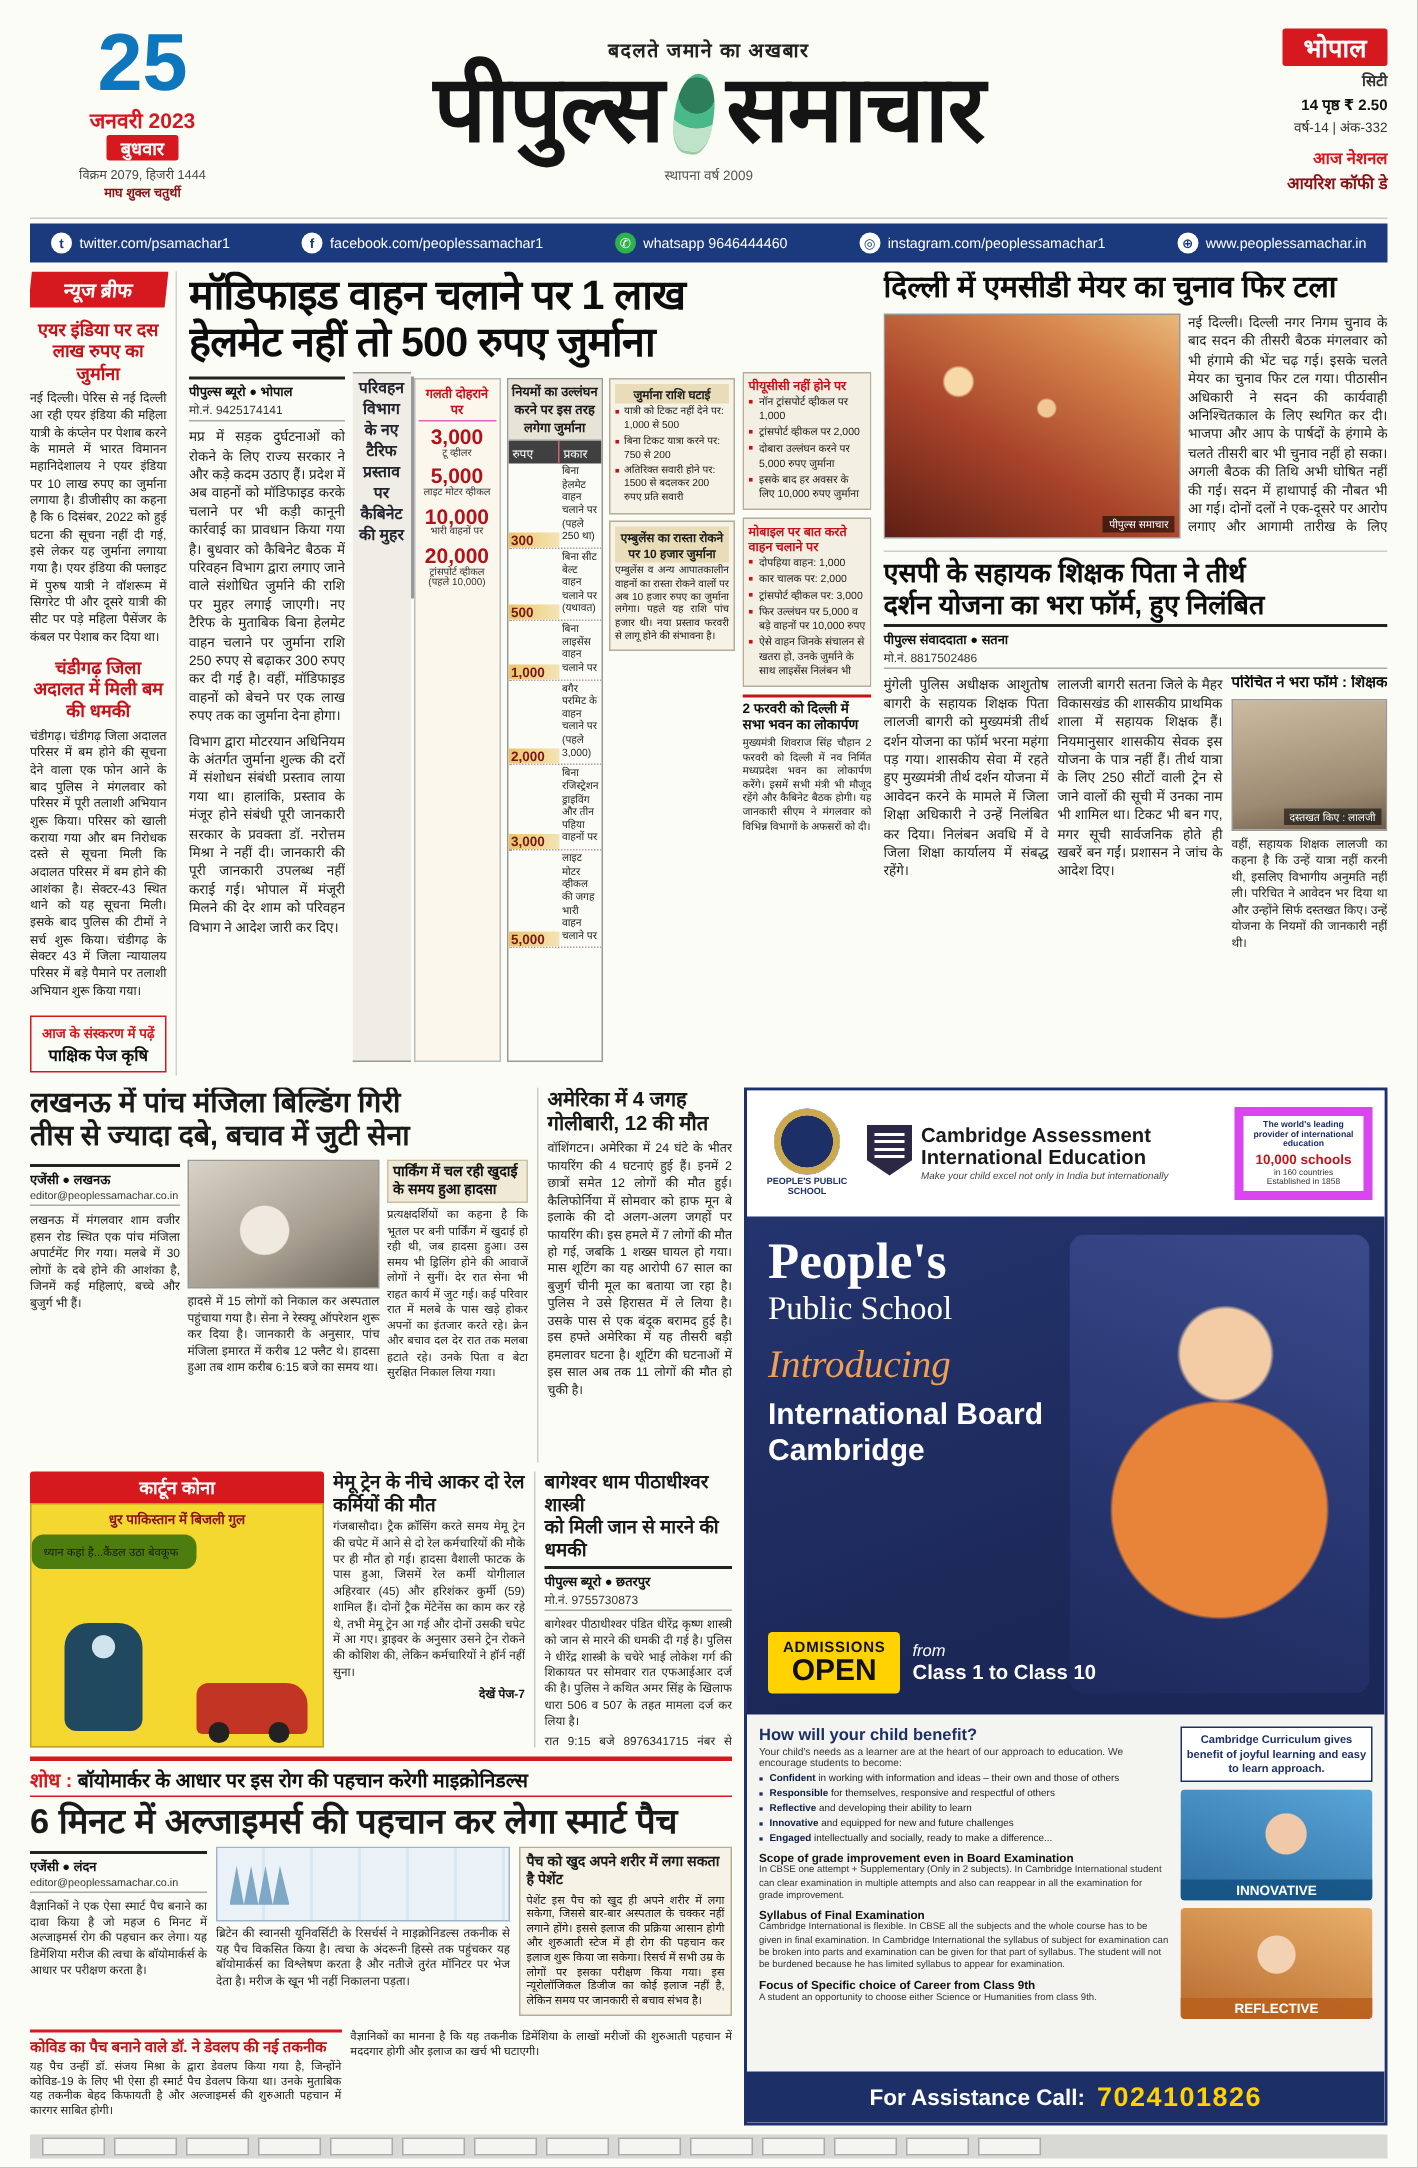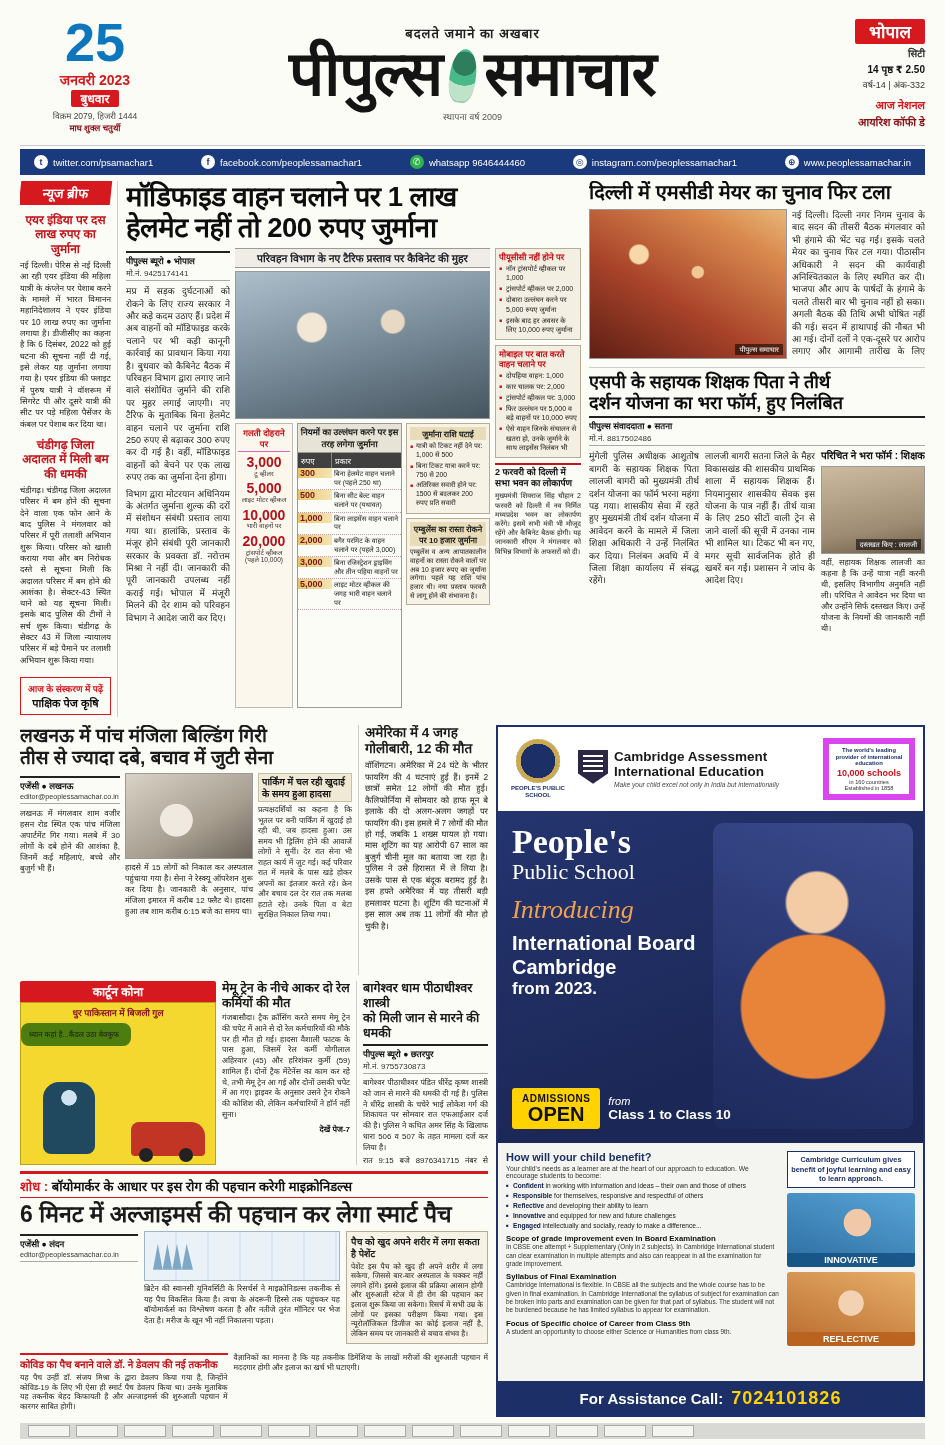--- a/index.html
+++ b/index.html
@@ -54,38 +54,38 @@
   .brief p{font-size:8.2px;line-height:1.38}
   .brief-footer{margin-top:auto;border:1.5px solid #d6191f;text-align:center;padding:4px 2px;margin-bottom:2px}
   .brief-footer .bf1{color:#d6191f;font-size:9px;font-weight:800}
   .brief-footer .bf2{color:#111;font-size:11px;font-weight:800}
 
   
   .lead{width:455px;overflow:hidden}
   .lead h1{font-size:27.5px;line-height:1.13;font-weight:800;letter-spacing:-.5px;color:#0d0d0d}
   .lead-grid{display:flex;gap:5px;margin-top:5px;height:460px}
   .col-a{width:104px;display:flex;flex-direction:column;overflow:hidden}
-  .col-b{flex:1;display:flex;flex-direction:column;overflow:hidden}
+  .col-b{flex:1;display:flex;overflow:hidden}
   .col-c{width:86px;display:flex;flex-direction:column;gap:5px;overflow:hidden}
   .subhead{font-size:10.5px;font-weight:800;text-align:center;background:#efede6;border-top:1px solid #999;border-bottom:1px solid #999;padding:2px 2px;color:#23262e}
   .traffic-photo{height:148px;margin-top:3px;background:
      radial-gradient(circle at 30% 38%, #f2e6d4 0 7%, transparent 8%),
      radial-gradient(circle at 62% 34%, #e8d9c4 0 6%, transparent 7%),
      linear-gradient(165deg,#aebfcb 0%,#7d909e 45%,#46555f 100%)}
   .fines-row{display:flex;gap:4px;margin-top:4px;flex:1}
   .repeat-box{width:58px;border:1px solid #bbb;background:#fbf7ec;padding:3px 2px;text-align:center}
   .repeat-title{color:#c4131a;font-weight:800;font-size:8.5px;border-bottom:1px solid #d6b;padding-bottom:2px;margin-bottom:3px}
   .ramt{color:#b3121a;font-weight:800;font-size:14px;line-height:1.05}
   .rlabel{font-size:6.6px;color:#333;margin-bottom:4px;line-height:1.15}
   .fines{flex:1;border:1px solid #999;display:flex;flex-direction:column;overflow:hidden}
   .fines-title{font-size:8.6px;font-weight:800;text-align:center;background:#e7e3d6;padding:2px;border-bottom:1px solid #999}
   .fhead{display:flex;background:#404040;color:#fff;font-size:8px;font-weight:normal}
   .fhead span{padding:2px 3px}
   .famt-h{width:34px;border-right:1px solid #c66}
-  .frow{display:flex;border-bottom:1px dotted #b9a;align-items:flex-start}
+  .frow{display:flex;border-bottom:1px dotted #b9a;align-items:flex-end}
   .famt{width:34px;font-size:9px;font-weight:800;color:#7a1414;background:linear-gradient(90deg,#e9c56a,#f4e5b5);display:flex;align-items:center;padding-left:2px}
   .flabel{flex:1;font-size:6.9px;line-height:1.25;padding:2px 2px;color:#222}
   .rstack{width:84px;display:flex;flex-direction:column;gap:4px}
   .minibox{border:1px solid #b5ad97;background:#f6f2e5;padding:3px}
   .minibox .mt{font-size:8px;font-weight:800;color:#1d1d1d;background:#e8ddb8;text-align:center;padding:1px;margin-bottom:2px}
   .minibox li,.minibox p{font-size:6.8px;line-height:1.3}
   .minibox li{padding-left:6px;position:relative;margin-bottom:2px}
   .minibox li::before{content:"■";color:#c4131a;font-size:5px;position:absolute;left:0;top:1px}
   .sidebox{border:1px solid #b5ad97;background:#f3efe2;padding:3px;flex-shrink:0}
   .sidebox .st{font-size:8.4px;font-weight:800;color:#c4131a;margin-bottom:2px;line-height:1.2}
@@ -288,21 +288,21 @@
       <p>चंडीगढ़। चंडीगढ़ जिला अदालत परिसर में बम होने की सूचना देने वाला एक फोन आने के बाद पुलिस ने मंगलवार को परिसर में पूरी तलाशी अभियान शुरू किया। परिसर को खाली कराया गया और बम निरोधक दस्ते से सूचना मिली कि अदालत परिसर में बम होने की आशंका है। सेक्टर-43 स्थित थाने को यह सूचना मिली। इसके बाद पुलिस की टीमों ने सर्च शुरू किया। चंडीगढ़ के सेक्टर 43 में जिला न्यायालय परिसर में बड़े पैमाने पर तलाशी अभियान शुरू किया गया।</p>
       <div class="brief-footer">
         <div class="bf1">आज के संस्करण में पढ़ें</div>
         <div class="bf2">पाक्षिक पेज कृषि</div>
       </div>
     </aside>
 
     <section class="lead">
       <h1>
         <span>मॉडिफाइड वाहन चलाने पर 1 लाख</span><br>
-        <span>हेलमेट नहीं तो 200 रुपए जुर्माना</span>
+        <span>हेलमेट नहीं तो 500 रुपए जुर्माना</span>
       </h1>
       <div class="lead-grid">
         <div class="col-a">
           <div class="byline-box">
             <div class="bl">पीपुल्स ब्यूरो ● भोपाल</div>
             <div class="ph">मो.नं. 9425174141</div>
           </div>
           <p class="body">मप्र में सड़क दुर्घटनाओं को रोकने के लिए राज्य सरकार ने और कड़े कदम उठाए हैं। प्रदेश में अब वाहनों को मॉडिफाइड करके चलाने पर भी कड़ी कानूनी कार्रवाई का प्रावधान किया गया है। बुधवार को कैबिनेट बैठक में परिवहन विभाग द्वारा लगाए जाने वाले संशोधित जुर्माने की राशि पर मुहर लगाई जाएगी। नए टैरिफ के मुताबिक बिना हेलमेट वाहन चलाने पर जुर्माना राशि 250 रुपए से बढ़ाकर 300 रुपए कर दी गई है। वहीं, मॉडिफाइड वाहनों को बेचने पर एक लाख रुपए तक का जुर्माना देना होगा।</p>
           <p class="body" style="margin-top:4px">विभाग द्वारा मोटरयान अधिनियम के अंतर्गत जुर्माना शुल्क की दरों में संशोधन संबंधी प्रस्ताव लाया गया था। हालांकि, प्रस्ताव के मंजूर होने संबंधी पूरी जानकारी सरकार के प्रवक्ता डॉ. नरोत्तम मिश्रा ने नहीं दी। जानकारी की पूरी जानकारी उपलब्ध नहीं कराई गई। भोपाल में मंजूरी मिलने की देर शाम को परिवहन विभाग ने आदेश जारी कर दिए।</p>
         </div>
@@ -497,20 +497,21 @@
           <span class="kl">शोध :</span>
           <span>बॉयोमार्कर के आधार पर इस रोग की पहचान करेगी माइक्रोनिडल्स</span>
         </div>
         <h2>6 मिनट में अल्जाइमर्स की पहचान कर लेगा स्मार्ट पैच</h2>
         <div class="shodh-grid">
           <div class="sh1">
             <div class="byline-box">
               <div class="bl">एजेंसी ● लंदन</div>
               <div class="email">editor@peoplessamachar.co.in</div>
             </div>
+            <p class="body" style="font-size:7.8px">वैज्ञानिकों ने एक ऐसा स्मार्ट पैच बनाने का दावा किया है जो महज 6 मिनट में अल्जाइमर्स रोग की पहचान कर लेगा। यह डिमेंशिया मरीज की त्वचा के बॉयोमार्कर्स के आधार पर परीक्षण करता है।</p>
           </div>
           <div class="sh2">
             <div class="diagram"></div>
             <p class="body" style="font-size:7.8px">ब्रिटेन की स्वानसी यूनिवर्सिटी के रिसर्चर्स ने माइक्रोनिडल्स तकनीक से यह पैच विकसित किया है। त्वचा के अंदरूनी हिस्से तक पहुंचकर यह बॉयोमार्कर्स का विश्लेषण करता है और नतीजे तुरंत मॉनिटर पर भेज देता है। मरीज के खून भी नहीं निकालना पड़ता।</p>
           </div>
           <div class="sh3">
             <div class="patchbox">
               <div class="pt">पैच को खुद अपने शरीर में लगा सकता है पेशेंट</div>
               <p>पेशेंट इस पैच को खुद ही अपने शरीर में लगा सकेगा, जिससे बार-बार अस्पताल के चक्कर नहीं लगाने होंगे। इससे इलाज की प्रक्रिया आसान होगी और शुरुआती स्टेज में ही रोग की पहचान कर इलाज शुरू किया जा सकेगा। रिसर्च में सभी उम्र के लोगों पर इसका परीक्षण किया गया। इस न्यूरोलॉजिकल डिजीज का कोई इलाज नहीं है, लेकिन समय पर जानकारी से बचाव संभव है।</p>
             </div>
@@ -547,21 +548,20 @@
           <div class="b3">Established in 1858</div>
         </div>
       </div>
       <div class="ad-main">
         <div class="ad-photo"></div>
         <div class="ps-name">People's</div>
         <div class="ps-name2">Public School</div>
         <div class="introducing">Introducing</div>
         <div class="board">International Board</div>
         <div class="board">Cambridge</div>
-        <div class="board board3">from 2023.</div>
         <div class="adm-wrap">
           <div class="adm-box">
             <div class="adm1">ADMISSIONS</div>
             <div class="adm2">OPEN</div>
           </div>
           <div class="adm-right">
             <div class="fr">from</div>
             <div class="cls">Class 1 to Class 10</div>
           </div>
         </div>

